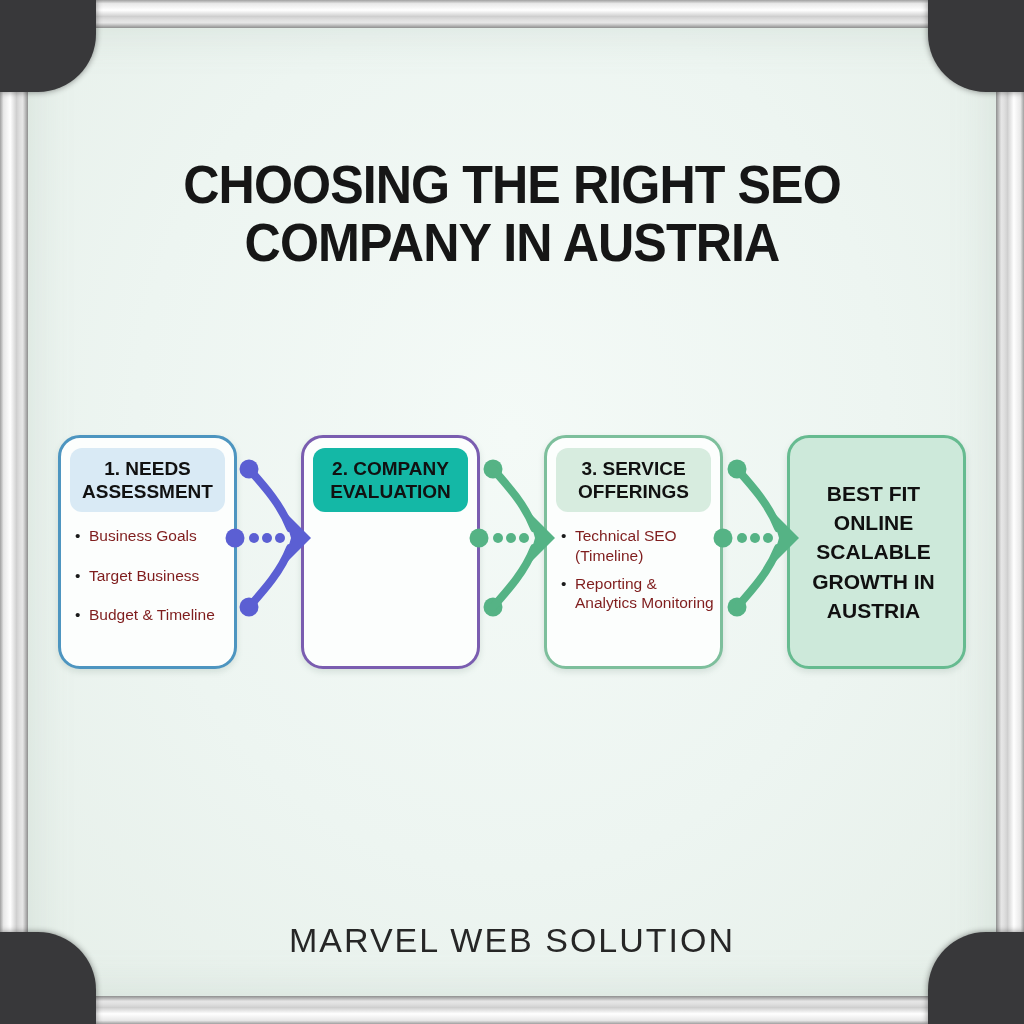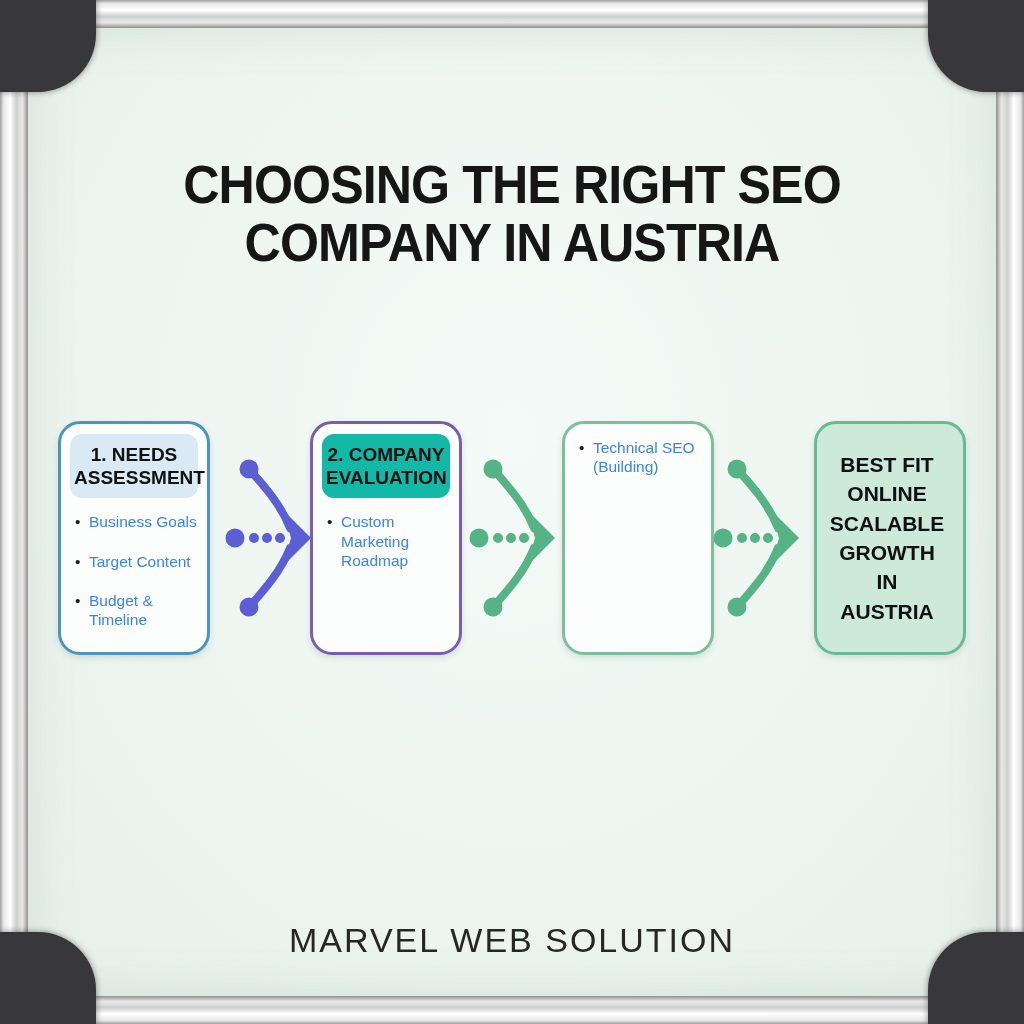--- a/index.html
+++ b/index.html
@@ -40,32 +40,33 @@
   .title{
     position:absolute;top:128px;left:0;right:0;margin:0;text-align:center;
     font-size:54px;line-height:1.07;font-weight:800;color:#161616;
     letter-spacing:-1px;transform:scaleX(.93);
   }
 
   
   .flow{position:absolute;left:30px;top:393px;width:908px;height:234px;
     display:flex;justify-content:space-between;}
   .step,.result{
-    box-sizing:border-box;width:152px;height:234px;border-radius:22px;
+    box-sizing:border-box;width:179px;height:234px;border-radius:22px;
     border:3px solid #999;background:#fcfefd;
     box-shadow:0 3px 6px rgba(90,120,105,.18);
     position:relative;
+    margin-top:14px;
   }
   .step-header{
     margin:10px 9px 0 9px;border-radius:12px;padding:9px 4px;
     text-align:center;font-size:19px;line-height:1.22;font-weight:700;color:#111;
   }
   .step ul{list-style:none;margin:14px 0 0 0;padding:0 6px 0 14px;}
   .step li{
-    font-size:15.5px;line-height:1.25;color:#3b82f6;margin-bottom:9px;
+    font-size:15.5px;line-height:1.25;color:#7f1d1d;margin-bottom:9px;
     padding-left:14px;position:relative;white-space:normal;
   }
   .step li::before{content:"•";position:absolute;left:0;top:0;color:#1b1b1b;}
   .step.wide-gap li{margin-bottom:20px;}
 
   .result{
     display:flex;align-items:center;justify-content:center;text-align:center;
     font-size:21px;line-height:1.4;font-weight:700;color:#101010;padding:10px 22px;
   }
 
@@ -99,35 +100,36 @@
   <div class="board">
 
     <h1 class="title">CHOOSING THE RIGHT SEO COMPANY IN AUSTRIA</h1>
 
     <div class="flow">
 
       <section class="step wide-gap" style="border-color: rgb(77, 149, 192);">
         <div class="step-header" style="background: rgb(217, 234, 245);">1. NEEDS ASSESSMENT</div>
         <ul>
           <li>Business Goals</li>
-          <li>Target Content</li>
+          <li>Target Business</li>
           <li>Budget &amp; Timeline</li>
         </ul>
       </section>
 
       <section class="step" style="border-color: rgb(122, 93, 176);">
         <div class="step-header" style="background: #14b8a6;">2. COMPANY EVALUATION</div>
         <ul>
-          <li>Custom Marketing Roadmap</li>
         </ul>
       </section>
 
       <section class="step" style="border-color: rgb(125, 191, 156);">
+        <div class="step-header" style="background: rgb(215, 236, 223);">3. SERVICE OFFERINGS</div>
         <ul>
-          <li>Technical SEO (Building)</li>
+          <li>Technical SEO (Timeline)</li>
+          <li>Reporting &amp; Analytics Monitoring</li>
         </ul>
       </section>
 
       <section class="result" style="border-color: rgb(102, 187, 144); background: rgb(205, 233, 218); padding-left: 16px;">
         <div>BEST FIT ONLINE SCALABLE GROWTH IN AUSTRIA</div>
       </section>
 
       <div class="arrow arrow-1" style="color: rgb(91, 95, 211);">
         <svg viewBox="0 0 86 170" fill="currentColor" stroke="none">
           <circle cx="24" cy="16" r="9.5"></circle>

